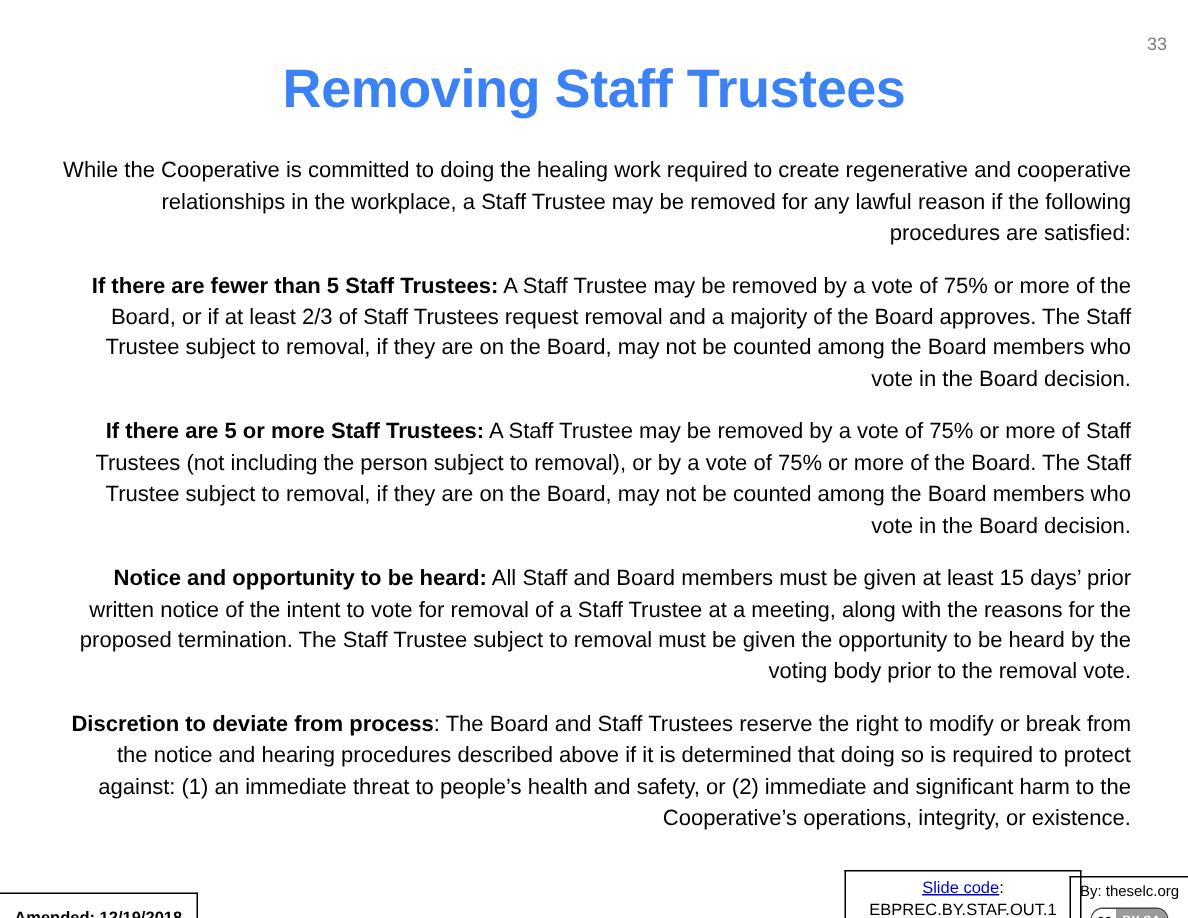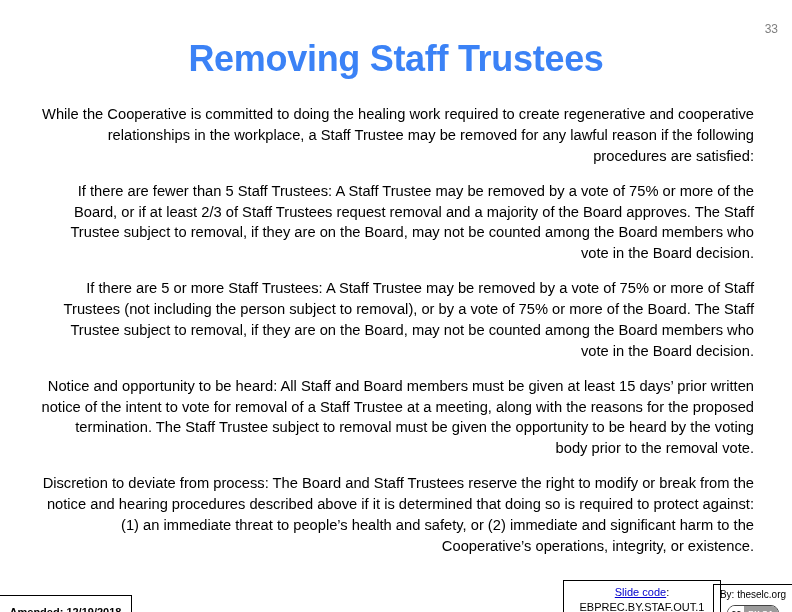--- a/index.html
+++ b/index.html
@@ -52,21 +52,21 @@
     font-size: 14.7px;
     line-height: 1.42;
     margin: 0 0 14px 0;
     text-align: right;
     color: #000000;
   }
   .para:last-child {
     margin-bottom: 0;
   }
   .para .lead {
-    font-weight: normal;
+    font-weight: bold;
   }
   
   .footer {
     position: absolute;
     left: 0;
     bottom: 0;
     width: 792px;
     height: 48px;
   }
   .footer-left {

